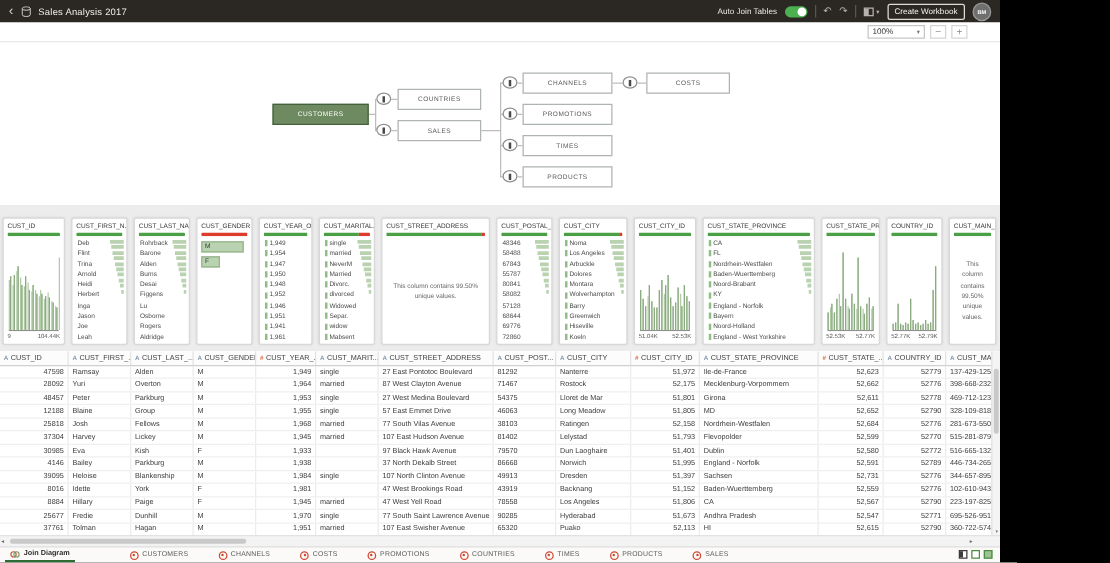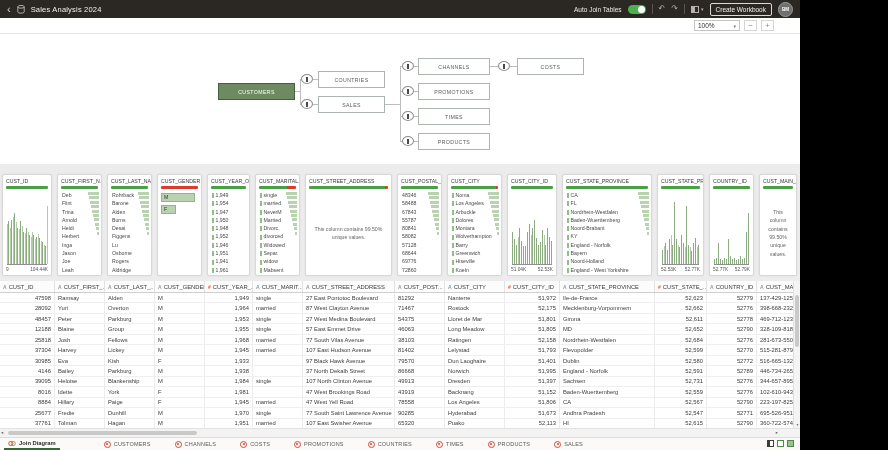--- a/index.html
+++ b/index.html
@@ -121,21 +121,21 @@
 <div class="app">
 
   <div class="topbar">
     <span class="back">‹</span>
     <span class="dbicon">
       <svg width="8" height="9" viewBox="0 0 8 9">
           <ellipse cx="4" cy="1.8" rx="3.2" ry="1.4" fill="none" stroke="#cfccc8" stroke-width="0.8"></ellipse>
           <path d="M0.8 1.8 v5 a3.2 1.4 0 0 0 6.4 0 v-5" fill="none" stroke="#cfccc8" stroke-width="0.8"></path>
         </svg>
     </span>
-    <span class="title">Sales Analysis 2024</span>
+    <span class="title">Sales Analysis 2017</span>
     <div class="tb-right">
       <span class="ajt-label">Auto Join Tables</span>
       <span class="toggle">
           <i></i>
         </span>
       <span class="vsep"></span>
       <span class="uicon">↶</span>
       <span class="uicon">↷</span>
       <span class="vsep"></span>
       <span class="viewsel">

